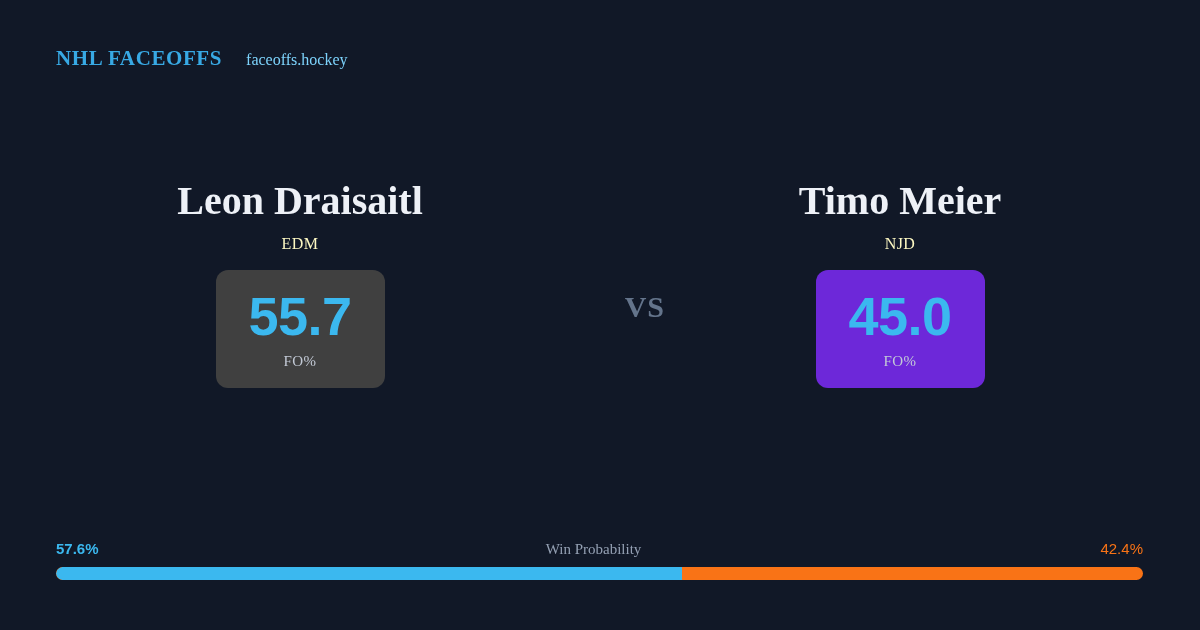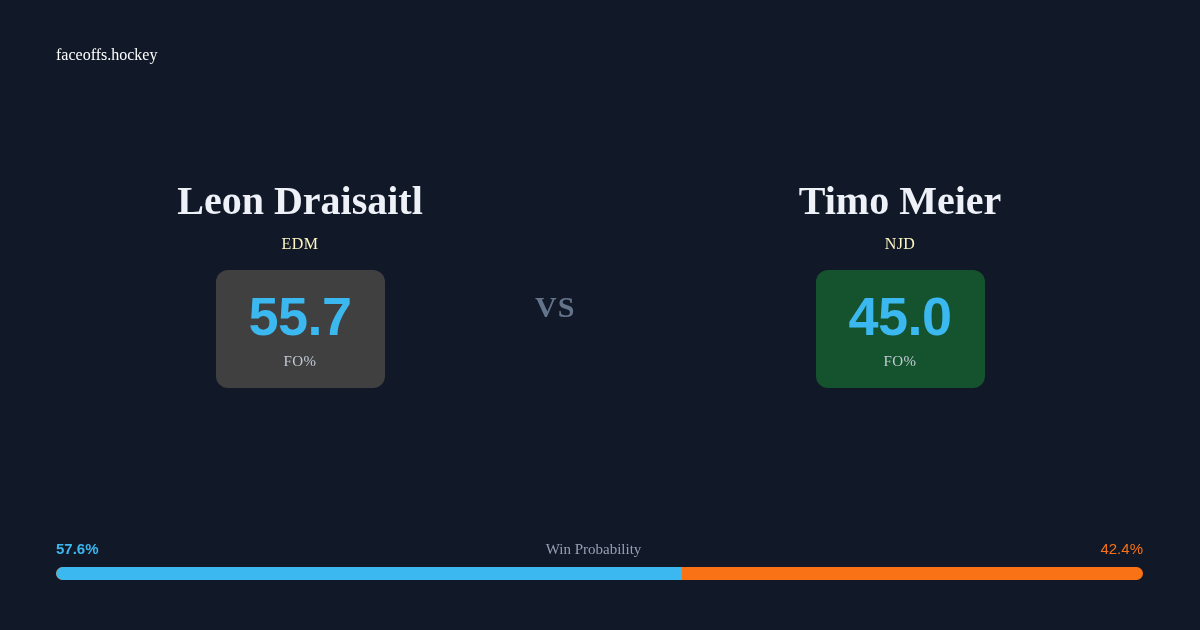--- a/index.html
+++ b/index.html
@@ -94,21 +94,21 @@
   .stat-label {
     font-family: "Liberation Serif", serif;
     font-size: 15px;
     color: #c3cad6;
     margin-top: 10px;
     letter-spacing: 0.4px;
   }
   .vs-wrap {
     width: 130px;
     display: flex;
-    justify-content: flex-start;
+    justify-content: flex-end;
     padding-top: 112px;
   }
   .vs {
     font-family: "Liberation Serif", serif;
     font-weight: bold;
     font-size: 30px;
     color: #64748b;
     letter-spacing: 1px;
   }
 
@@ -158,42 +158,43 @@
     top: 0;
     height: 100%;
     background: #3bb8ef;
     border-radius: 7px 0 0 7px;
   }
 </style>
 </head>
 <body style="background: rgb(17, 24, 39);">
 
 <div class="header">
-  <span class="site" style="color: #ffffff;">faceoffs.hockey</span>
+  <span class="brand" style="color: rgb(56, 169, 228);">NHL FACEOFFS</span>
+  <span class="site" style="color: #7dd3fc; margin-left: 11px;">faceoffs.hockey</span>
 </div>
 
 <div class="matchup">
 
   <div class="side">
     <div class="player-name">Leon Draisaitl</div>
     <div class="team-abbr">EDM</div>
     <div class="stat-card" style="background: #404040;">
       <div class="stat-value" style="color: rgb(59, 184, 239);">55.7</div>
       <div class="stat-label">FO%</div>
     </div>
   </div>
 
   <div class="vs-wrap">
     <span class="vs">VS</span>
   </div>
 
   <div class="side">
     <div class="player-name">Timo Meier</div>
     <div class="team-abbr">NJD</div>
-    <div class="stat-card" style="background: #14532d; align-items: center;">
+    <div class="stat-card" style="background: #6d28d9; align-items: center;">
       <div class="stat-value" style="color: rgb(59, 184, 239);">45.0</div>
       <div class="stat-label">FO%</div>
     </div>
   </div>
 
 </div>
 
 <div class="winprob">
   <div class="wp-row">
     <span class="wp-left" style="color: rgb(59, 184, 239);">57.6%</span>

